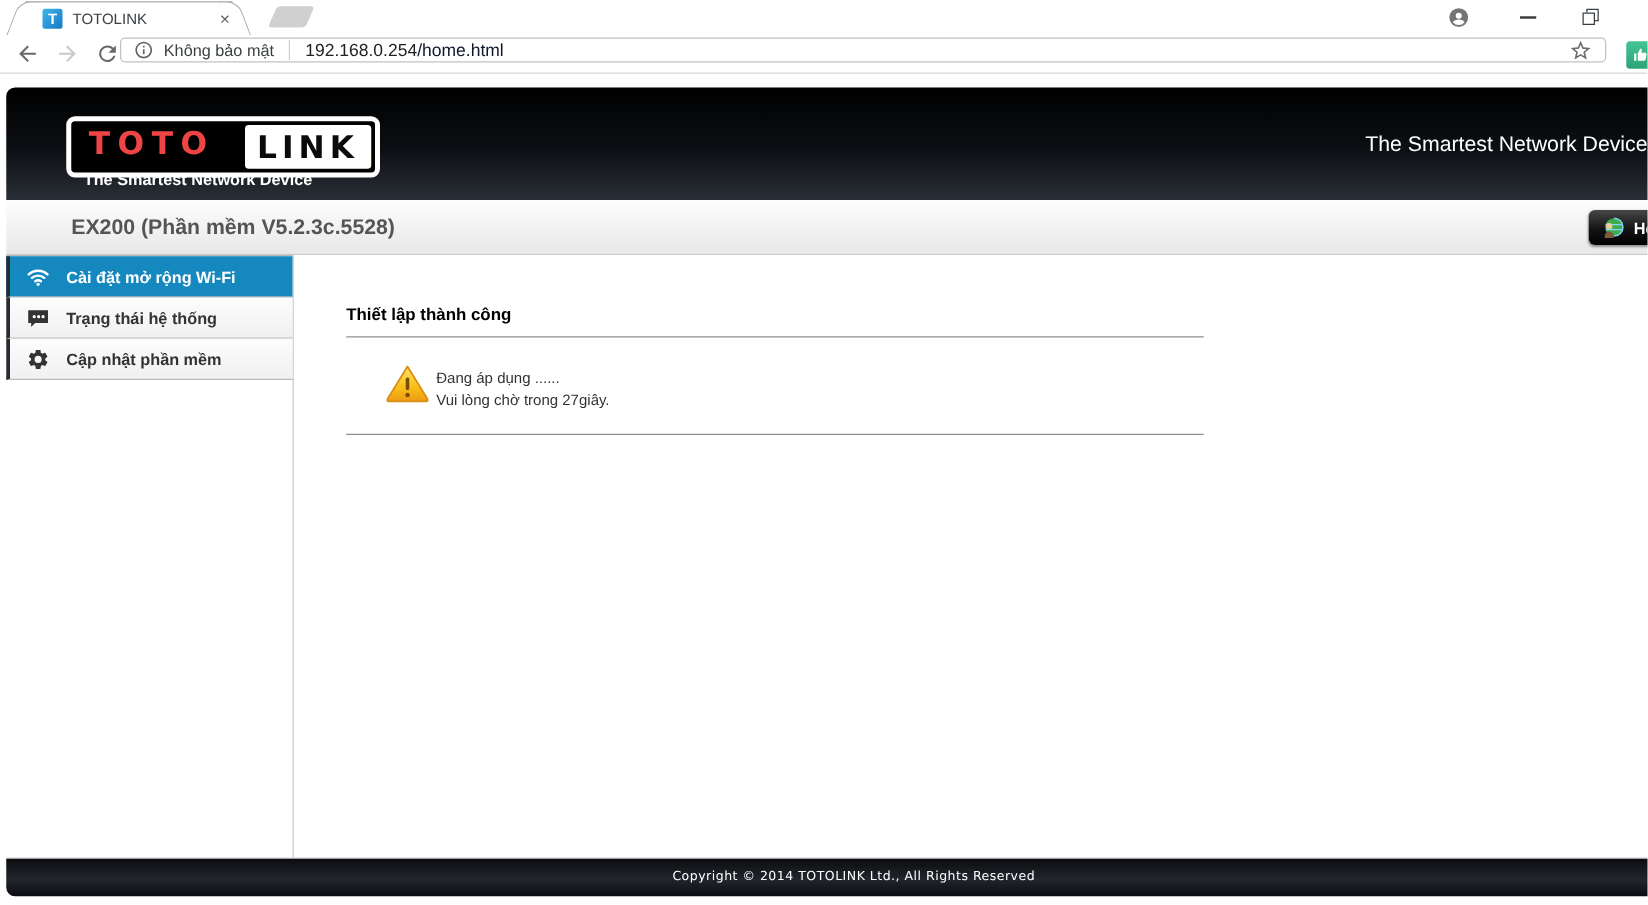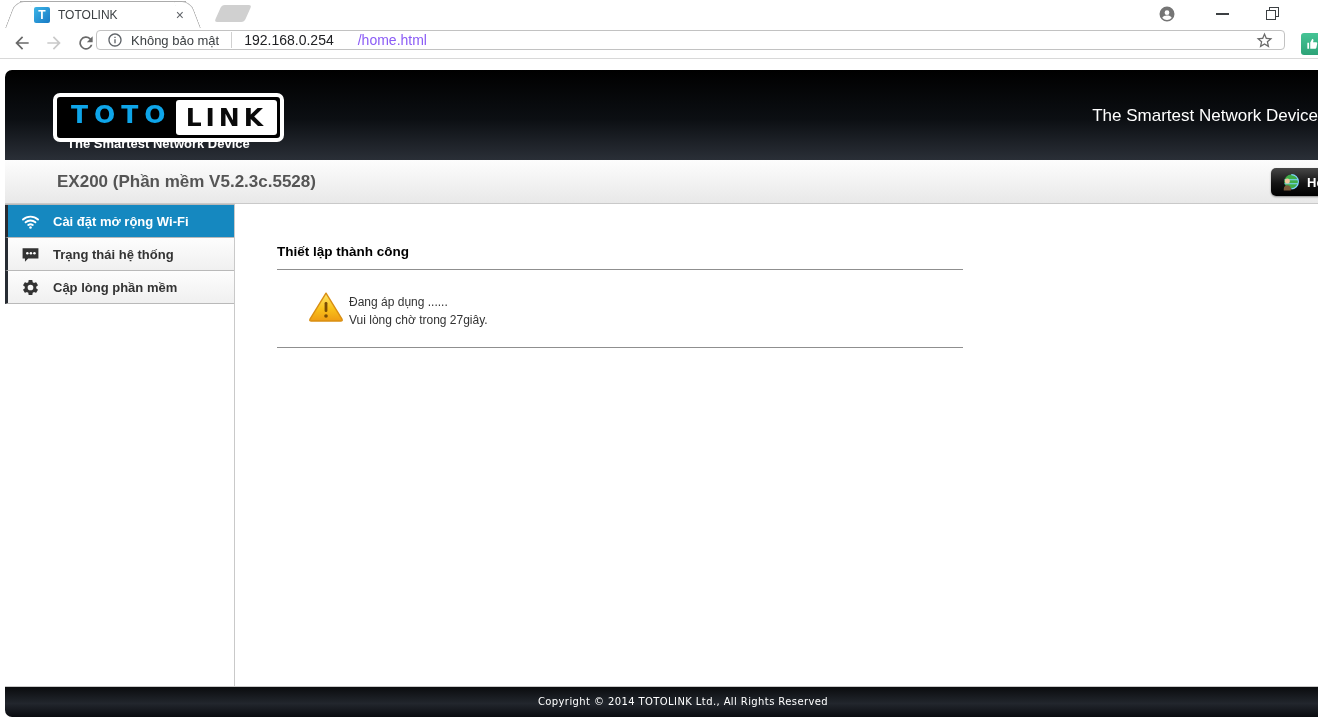--- a/index.html
+++ b/index.html
@@ -36,36 +36,36 @@
   .back-ic { left:12px; color:#696969; }
   .fwd-ic { left:44px; color:#c9c9c9; }
   .reload-ic { left:76px; color:#696969; }
   .omnibox { position:absolute; left:96px; top:2px; width:1189px; height:20px; background:#fff;
              border:1px solid #c2c2c2; border-radius:4px; display:flex; align-items:center; padding:0 10px; }
   .info-ic { width:16px; height:16px; color:#5f6368; flex:0 0 auto; }
   .sec-text { font-size:13px; color:#3c4043; margin:0 12px 0 8px; white-space:nowrap; }
   .omni-sep { width:1px; height:16px; background:#d0d0d0; }
   .url { font-size:14px; margin-left:12px; white-space:nowrap; }
   .url .host { color:#202124; }
-  .url .path { color:#8b5cf6;margin-left:24px; }
+  .url .path { color:#0f172a; }
   .omni-spacer { flex:1; }
   .star-ic { width:19px; height:19px; color:#6b6b6b; }
   .ext-ic { position:absolute; left:1301px; top:5px; width:22px; height:22px; border-radius:3px;
             background:linear-gradient(180deg,#45c495,#2da377); }
   .ext-ic svg { width:14px; height:14px; margin:4px; color:#fff; }
 
   
   .page { position:relative; height:665px; background:#fff; }
   .site { position:relative; margin-left:5px; margin-top:11px; width:1356px; }
 
   .main-header { position:relative; height:90px; border-radius:7px 7px 0 0;
                  background:linear-gradient(180deg,#000 0%,#0c0f13 55%,#2a2f37 100%); }
   .logo-box { position:absolute; left:48px; top:23px; display:inline-flex; align-items:stretch;
               border:4px solid #fff; border-radius:7px; background:#000; overflow:hidden; }
-  .logo-toto { color:#0ea5e9; font-weight:bold; font-size:25px; letter-spacing:6px; padding:3px 4px 3px 14px;
+  .logo-toto { color:#ef4444; font-weight:bold; font-size:25px; letter-spacing:6px; padding:3px 24px 3px 14px;
                font-family:"DejaVu Sans", sans-serif; }
   .logo-link { background:#fff; color:#0a0a0a; font-weight:bold; font-size:25px; letter-spacing:4px;
                padding:3px 10px; margin:3px 3px 3px 0; border-radius:3px;
                font-family:"DejaVu Sans", sans-serif; }
   .logo-tagline { position:absolute; left:62px; top:66px; color:#fff; font-weight:bold; font-size:13px; }
   .slogan-right { position:absolute; right:43px; top:36px; color:#fff; font-size:17px; }
 
   .sub-header { position:relative; height:44px; border-bottom:1px solid #c9c9c9;
                 background:linear-gradient(180deg,#fdfdfd,#e8e8e8); }
   .device-info { position:absolute; left:52px; top:0; line-height:44px; font-size:17px;
@@ -216,21 +216,21 @@
             </span>
             <span class="mi-label">Trạng thái hệ thống</span>
           </div>
 
           <div class="menu-item">
             <span class="mi-icon">
               <svg viewBox="0 0 24 24" fill="currentColor">
                 <path d="M19.14 12.94c.04-.3.06-.61.06-.94 0-.32-.02-.64-.07-.94l2.03-1.58a.49.49 0 0 0 .12-.61l-1.92-3.32a.49.49 0 0 0-.59-.22l-2.39.96c-.5-.38-1.03-.7-1.62-.94l-.36-2.54a.48.48 0 0 0-.48-.41h-3.84a.48.48 0 0 0-.47.41l-.36 2.54c-.59.24-1.13.57-1.62.94l-2.39-.96a.49.49 0 0 0-.59.22L2.74 8.87c-.12.21-.08.47.12.61l2.03 1.58c-.05.3-.09.63-.09.94s.02.64.07.94l-2.03 1.58a.49.49 0 0 0-.12.61l1.92 3.32c.12.22.37.29.59.22l2.39-.96c.5.38 1.03.7 1.62.94l.36 2.54c.05.24.24.41.48.41h3.84c.24 0 .44-.17.47-.41l.36-2.54c.59-.24 1.13-.56 1.62-.94l2.39.96c.22.08.47 0 .59-.22l1.92-3.32a.49.49 0 0 0-.12-.61l-2.01-1.58zM12 15.6a3.6 3.6 0 1 1 0-7.2 3.6 3.6 0 0 1 0 7.2z"></path>
               </svg>
             </span>
-            <span class="mi-label">Cập lòng phần mềm</span>
+            <span class="mi-label">Cập nhật phần mềm</span>
           </div>
 
         </div>
       </div>
 
       <div class="content">
         <div class="content-title">Thiết lập thành công</div>
         <hr class="rule">
         <div class="msg-row">
           <svg class="warn-ic" viewBox="0 0 36 32">

